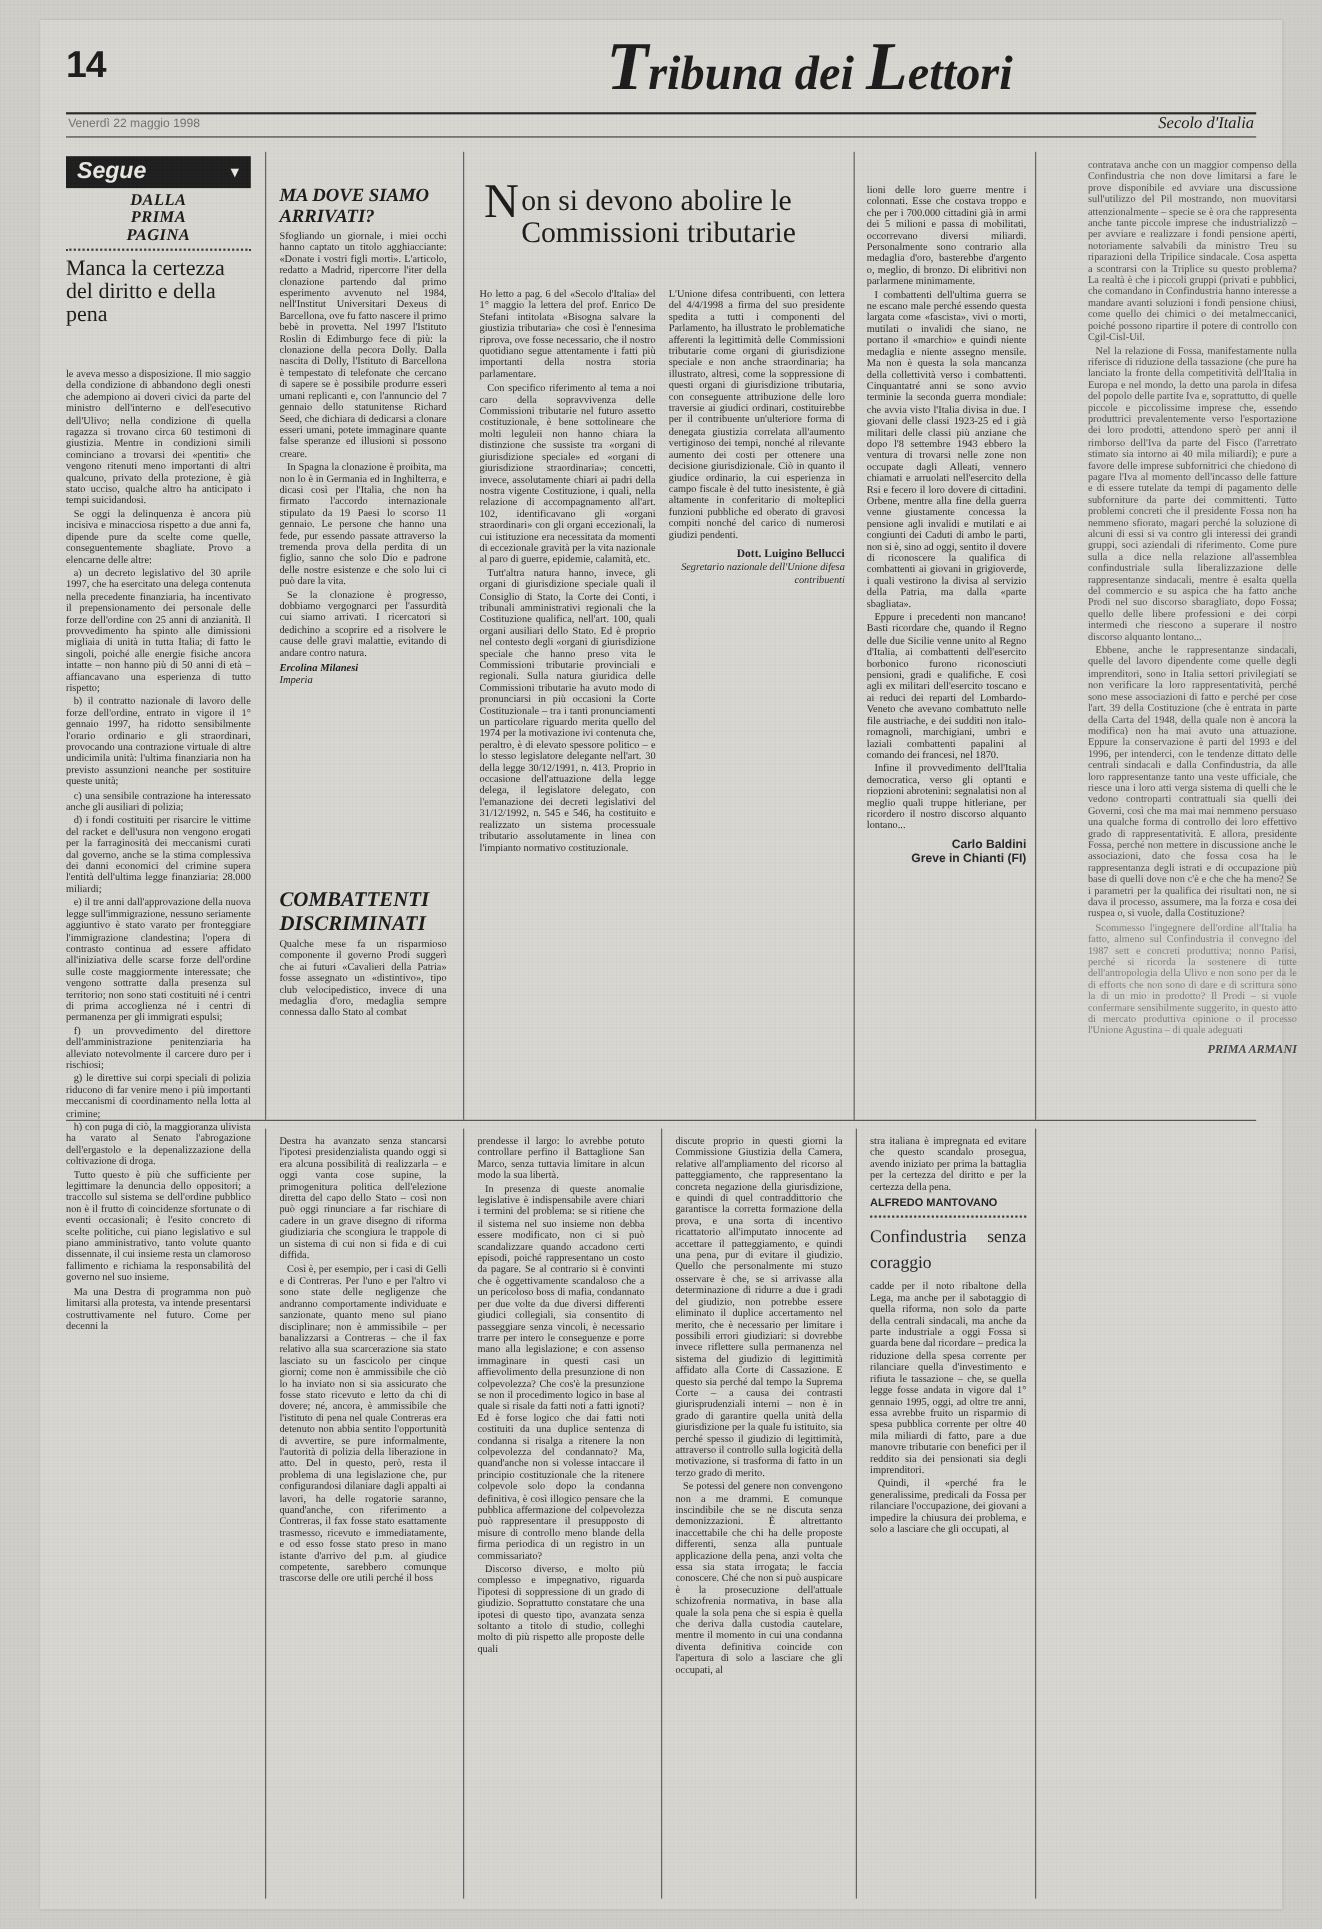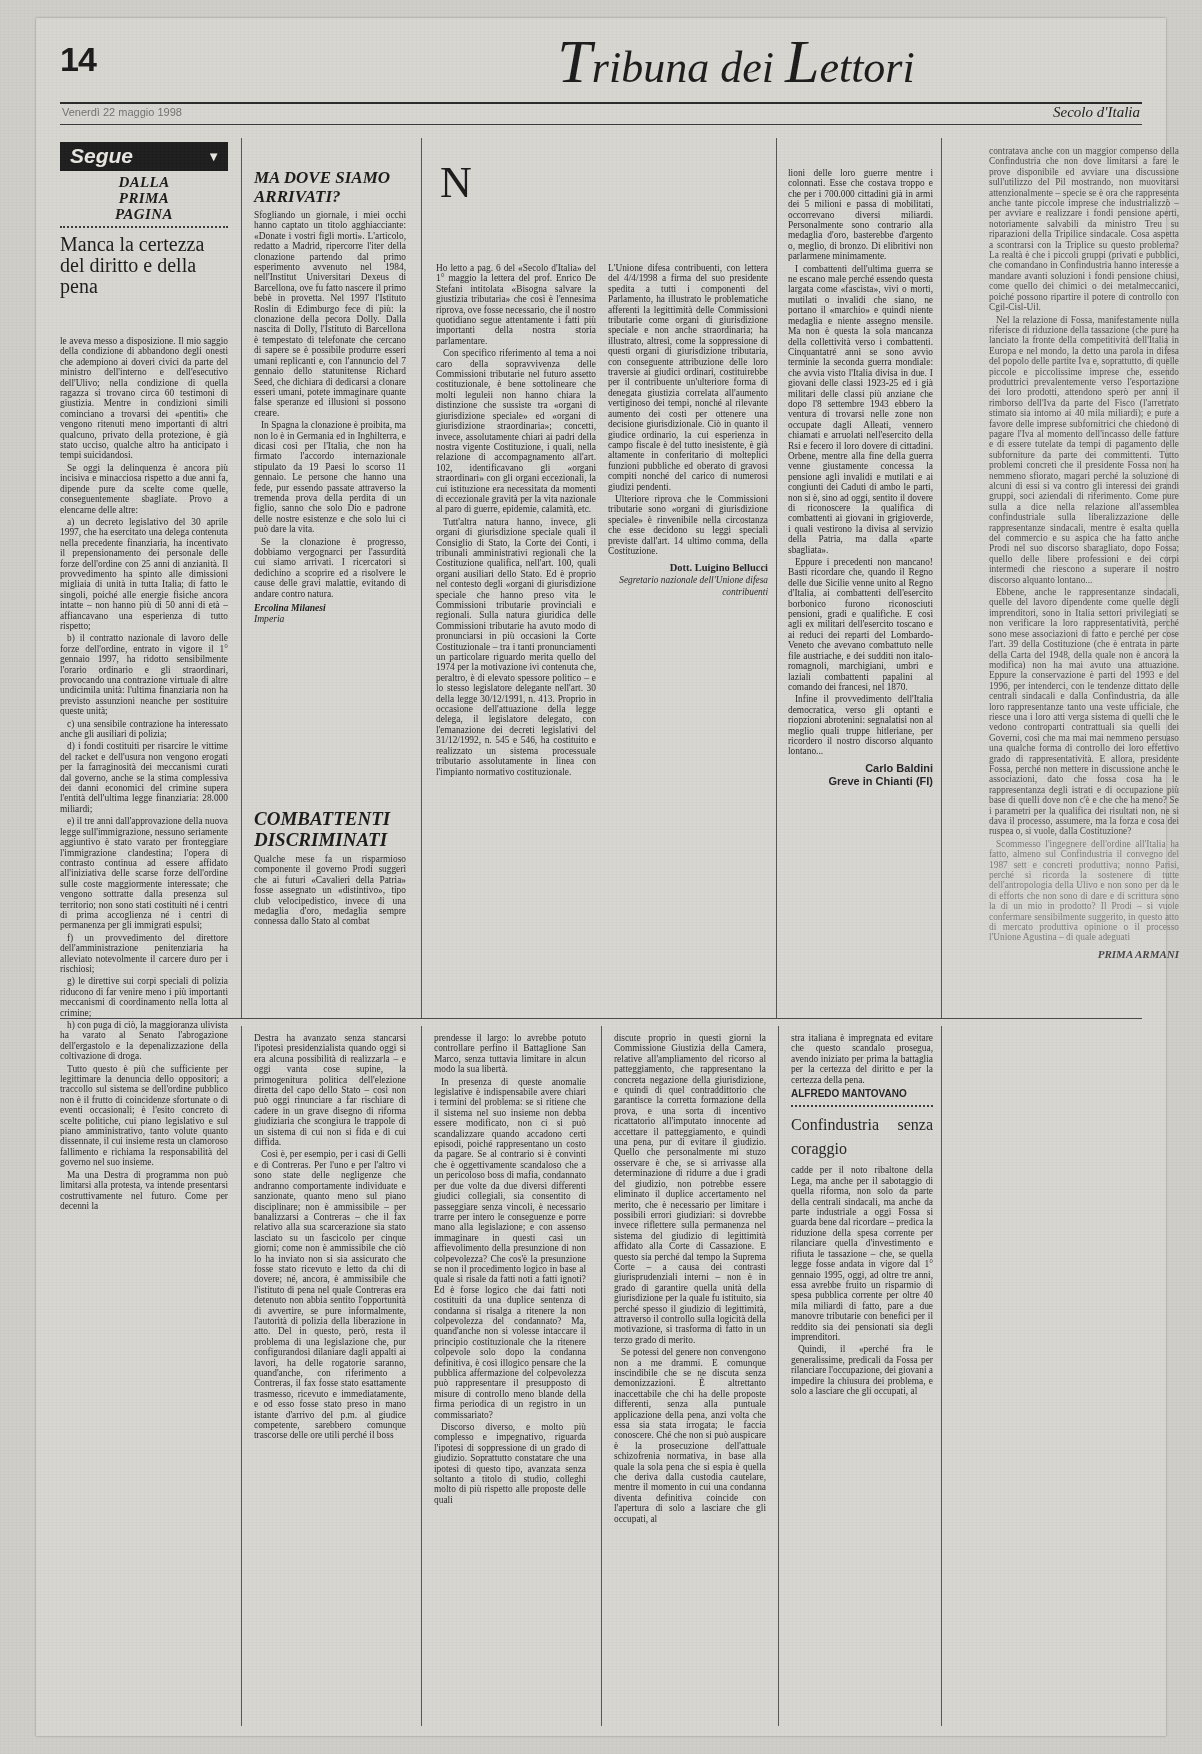--- a/index.html
+++ b/index.html
@@ -50,21 +50,21 @@
     letter-spacing: -1px;
   }
   .masthead {
     position: absolute;
     left: 330px;
     top: 22px;
     width: 740px;
     text-align: center;
     font-family: "Liberation Serif", serif;
     font-style: italic;
-    font-weight: normal;
+    font-weight: bold;
     font-size: 44px;
     white-space: nowrap;
   }
   .masthead .drop {
     font-size: 62px;
     line-height: 0.7;
   }
   .rule-top {
     position: absolute;
     left: 24px;
@@ -310,32 +310,31 @@
     </div>
 
     <div style="position:absolute; left:218px; top:790px; width:152px;">
       <div class="letter-title" style="font-size:19px; line-height:21px;">COMBATTENTI DISCRIMINATI</div>
       <div class="col" style="position:static; width:152px;">
         <p class="first">Qualche mese fa un risparmioso componente il governo Prodi suggerì che ai futuri «Cavalieri della Patria» fosse assegnato un «distintivo», tipo club velocipedistico, invece di una medaglia d'oro, medaglia sempre connessa dallo Stato al combat</p>
       </div>
     </div>
 
     <div class="art-head">
-      <span class="cap">N</span>
+      <span class="cap">N</span><span>on si devono abolire le Commissioni tributarie</span>
     </div>
 
     <div class="col" style="left:400px; top:245px; width:160px;">
       <p class="first">Ho letto a pag. 6 del «Secolo d'Italia» del 1° maggio la lettera del prof. Enrico De Stefani intitolata «Bisogna salvare la giustizia tributaria» che così è l'ennesima riprova, ove fosse necessario, che il nostro quotidiano segue attentamente i fatti più importanti della nostra storia parlamentare.</p>
       <p>Con specifico riferimento al tema a noi caro della sopravvivenza delle Commissioni tributarie nel futuro assetto costituzionale, è bene sottolineare che molti leguleii non hanno chiara la distinzione che sussiste tra «organi di giurisdizione speciale» ed «organi di giurisdizione straordinaria»; concetti, invece, assolutamente chiari ai padri della nostra vigente Costituzione, i quali, nella relazione di accompagnamento all'art. 102, identificavano gli «organi straordinari» con gli organi eccezionali, la cui istituzione era necessitata da momenti di eccezionale gravità per la vita nazionale al paro di guerre, epidemie, calamità, etc.</p>
       <p>Tutt'altra natura hanno, invece, gli organi di giurisdizione speciale quali il Consiglio di Stato, la Corte dei Conti, i tribunali amministrativi regionali che la Costituzione qualifica, nell'art. 100, quali organi ausiliari dello Stato. Ed è proprio nel contesto degli «organi di giurisdizione speciale che hanno preso vita le Commissioni tributarie provinciali e regionali. Sulla natura giuridica delle Commissioni tributarie ha avuto modo di pronunciarsi in più occasioni la Corte Costituzionale – tra i tanti pronunciamenti un particolare riguardo merita quello del 1974 per la motivazione ivi contenuta che, peraltro, è di elevato spessore politico – e lo stesso legislatore delegante nell'art. 30 della legge 30/12/1991, n. 413. Proprio in occasione dell'attuazione della legge delega, il legislatore delegato, con l'emanazione dei decreti legislativi del 31/12/1992, n. 545 e 546, ha costituito e realizzato un sistema processuale tributario assolutamente in linea con l'impianto normativo costituzionale.</p>
     </div>
 
     <div class="col" style="left:572px; top:245px; width:160px;">
       <p class="first">L'Unione difesa contribuenti, con lettera del 4/4/1998 a firma del suo presidente spedita a tutti i componenti del Parlamento, ha illustrato le problematiche afferenti la legittimità delle Commissioni tributarie come organi di giurisdizione speciale e non anche straordinaria; ha illustrato, altresì, come la soppressione di questi organi di giurisdizione tributaria, con conseguente attribuzione delle loro traversie ai giudici ordinari, costituirebbe per il contribuente un'ulteriore forma di denegata giustizia correlata all'aumento vertiginoso dei tempi, nonché al rilevante aumento dei costi per ottenere una decisione giurisdizionale. Ciò in quanto il giudice ordinario, la cui esperienza in campo fiscale è del tutto inesistente, è già altamente in conferitario di molteplici funzioni pubbliche ed oberato di gravosi compiti nonché del carico di numerosi giudizi pendenti.</p>
-      <p>Ulteriore riprova che le Commissioni tributarie sono «organi di giurisdizione speciale» è rinvenibile nella circostanza che esse decidono su leggi speciali previste dall'art. 14 ultimo comma, della Costituzione.</p>
       <div class="art-sig">
         <div>Dott. Luigino Bellucci</div>
         <div class="role">Segretario nazionale dell'Unione difesa contribuenti</div>
       </div>
     </div>
 
     <div class="col" style="left:752px; top:150px; width:145px;">
       <p class="first">lioni delle loro guerre mentre i colonnati. Esse che costava troppo e che per i 700.000 cittadini già in armi dei 5 milioni e passa di mobilitati, occorrevano diversi miliardi. Personalmente sono contrario alla medaglia d'oro, basterebbe d'argento o, meglio, di bronzo. Di elibritivi non parlarmene minimamente.</p>
       <p>I combattenti dell'ultima guerra se ne escano male perché essendo questa largata come «fascista», vivi o morti, mutilati o invalidi che siano, ne portano il «marchio» e quindi niente medaglia e niente assegno mensile. Ma non è questa la sola mancanza della collettività verso i combattenti. Cinquantatré anni se sono avvio terminie la seconda guerra mondiale: che avvia visto l'Italia divisa in due. I giovani delle classi 1923-25 ed i già militari delle classi più anziane che dopo l'8 settembre 1943 ebbero la ventura di trovarsi nelle zone non occupate dagli Alleati, vennero chiamati e arruolati nell'esercito della Rsi e fecero il loro dovere di cittadini. Orbene, mentre alla fine della guerra venne giustamente concessa la pensione agli invalidi e mutilati e ai congiunti dei Caduti di ambo le parti, non si è, sino ad oggi, sentito il dovere di riconoscere la qualifica di combattenti ai giovani in grigioverde, i quali vestirono la divisa al servizio della Patria, ma dalla «parte sbagliata».</p>
       <p>Eppure i precedenti non mancano! Basti ricordare che, quando il Regno delle due Sicilie venne unito al Regno d'Italia, ai combattenti dell'esercito borbonico furono riconosciuti pensioni, gradi e qualifiche. E così agli ex militari dell'esercito toscano e ai reduci dei reparti del Lombardo-Veneto che avevano combattuto nelle file austriache, e dei sudditi non italo-romagnoli, marchigiani, umbri e laziali combattenti papalini al comando dei francesi, nel 1870.</p>

